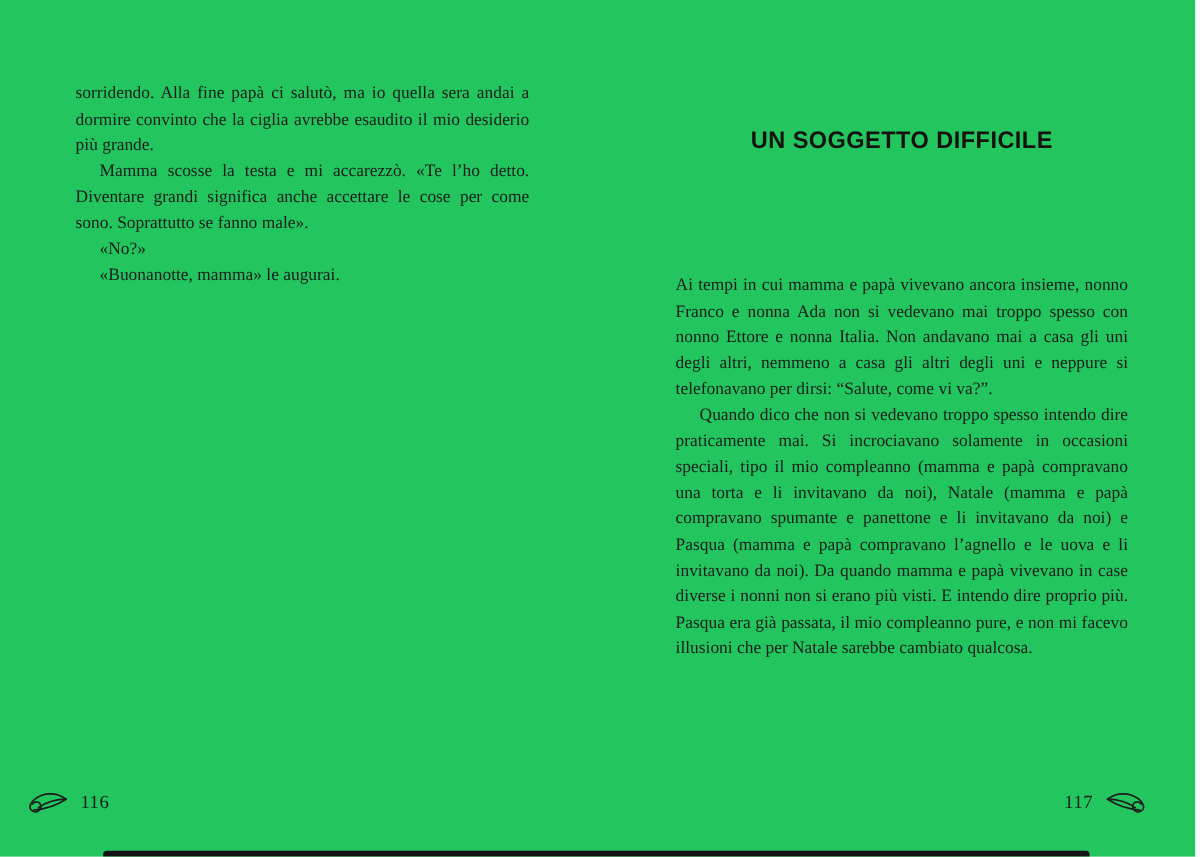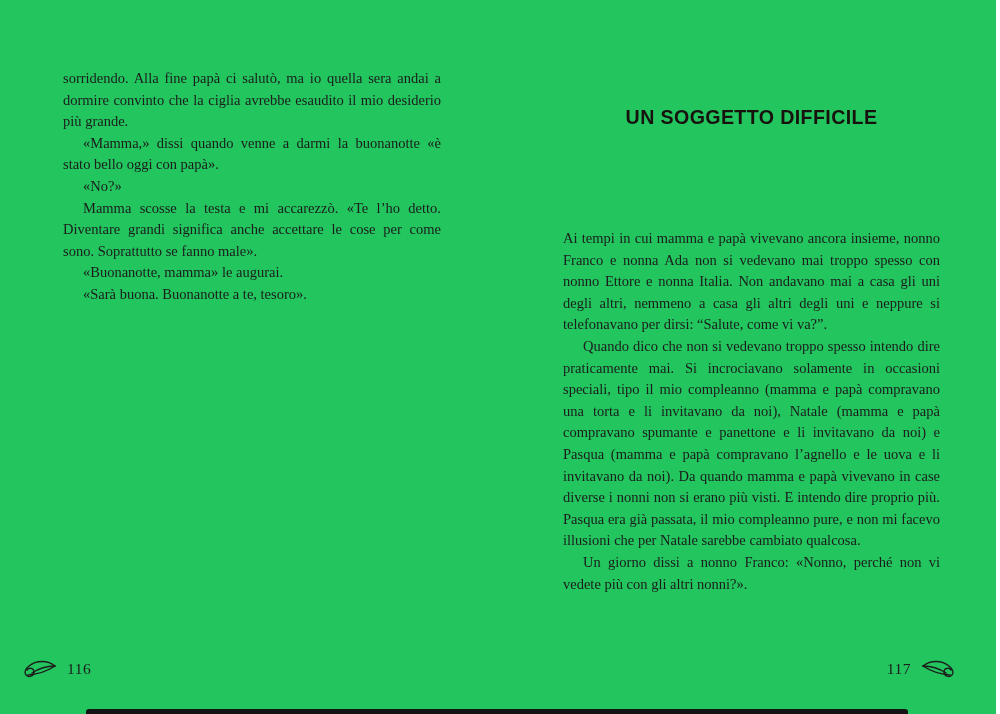--- a/index.html
+++ b/index.html
@@ -92,46 +92,43 @@
   }
 </style>
 </head>
 <body>
 
 <div class="spread">
 
   <div>
     <div class="body-text left-text" lang="it">
       <p class="para">sorridendo. Alla fine papà ci salutò, ma io quella sera andai a dormire convinto che la ciglia avrebbe esaudito il mio desiderio più grande.</p>
-      <p class="para indent">«Mamma,» dissi quando venne a darmi la buonanotte «è stato bello oggi con papà».</p>
+      <p class="para indent">Mamma scosse la testa e mi accarezzò. «Te l’ho detto. Diventare grandi significa anche accettare le cose per come sono. Soprattutto se fanno male».</p>
       <p class="para indent">«No?»</p>
-      <p class="para indent">Mamma scosse la testa e mi accarezzò. «Te l’ho detto. Diventare grandi significa anche accettare le cose per come sono. Soprattutto se fanno male».</p>
       <p class="para indent">«Buonanotte, mamma» le augurai.</p>
-      <p class="para indent">«Sarà buona. Buonanotte a te, tesoro».</p>
     </div>
     <div class="footer footer-left">
       <span class="leaf">
         <svg width="36" height="22" viewBox="0 0 36 22" aria-hidden="true">
           <g fill="none" stroke="#1c1c1c" stroke-width="1.4" stroke-linecap="round">
             <path d="M33,8 C26,2 14,2 7,8 C3,11 2,15 4,17 C7,20 12,18 12,14 C12,10 7,9 5,12"></path>
             <path d="M33,8 C27,12 18,16 6,17"></path>
             <path d="M33,8 C24,8 16,11 10,15"></path>
           </g>
         </svg>
       </span>
       <span class="pagenum">116</span>
     </div>
   </div>
 
   <div>
     <h1 class="chapter-title">UN SOGGETTO DIFFICILE</h1>
     <div class="body-text right-text" lang="it">
       <p class="para">Ai tempi in cui mamma e papà vivevano ancora insieme, nonno Franco e nonna Ada non si vedevano mai troppo spesso con nonno Ettore e nonna Italia. Non andavano mai a casa gli uni degli altri, nemmeno a casa gli altri degli uni e neppure si telefonavano per dirsi: “Salute, come vi va?”.</p>
       <p class="para indent">Quando dico che non si vedevano troppo spesso intendo dire praticamente mai. Si incrociavano solamente in occasioni speciali, tipo il mio compleanno (mamma e papà compravano una torta e li invitavano da noi), Natale (mamma e papà compravano spumante e panettone e li invitavano da noi) e Pasqua (mamma e papà compravano l’agnello e le uova e li invitavano da noi). Da quando mamma e papà vivevano in case diverse i nonni non si erano più visti. E intendo dire proprio più. Pasqua era già passata, il mio compleanno pure, e non mi facevo illusioni che per Natale sarebbe cambiato qualcosa.</p>
-      <p class="para indent">Un giorno dissi a nonno Franco: «Nonno, perché non vi vedete più con gli altri nonni?».</p>
     </div>
     <div class="footer footer-right">
       <span class="pagenum">117</span>
       <span class="leaf mirrored">
         <svg width="36" height="22" viewBox="0 0 36 22" aria-hidden="true">
           <g fill="none" stroke="#1c1c1c" stroke-width="1.4" stroke-linecap="round">
             <path d="M33,8 C26,2 14,2 7,8 C3,11 2,15 4,17 C7,20 12,18 12,14 C12,10 7,9 5,12"></path>
             <path d="M33,8 C27,12 18,16 6,17"></path>
             <path d="M33,8 C24,8 16,11 10,15"></path>
           </g>

